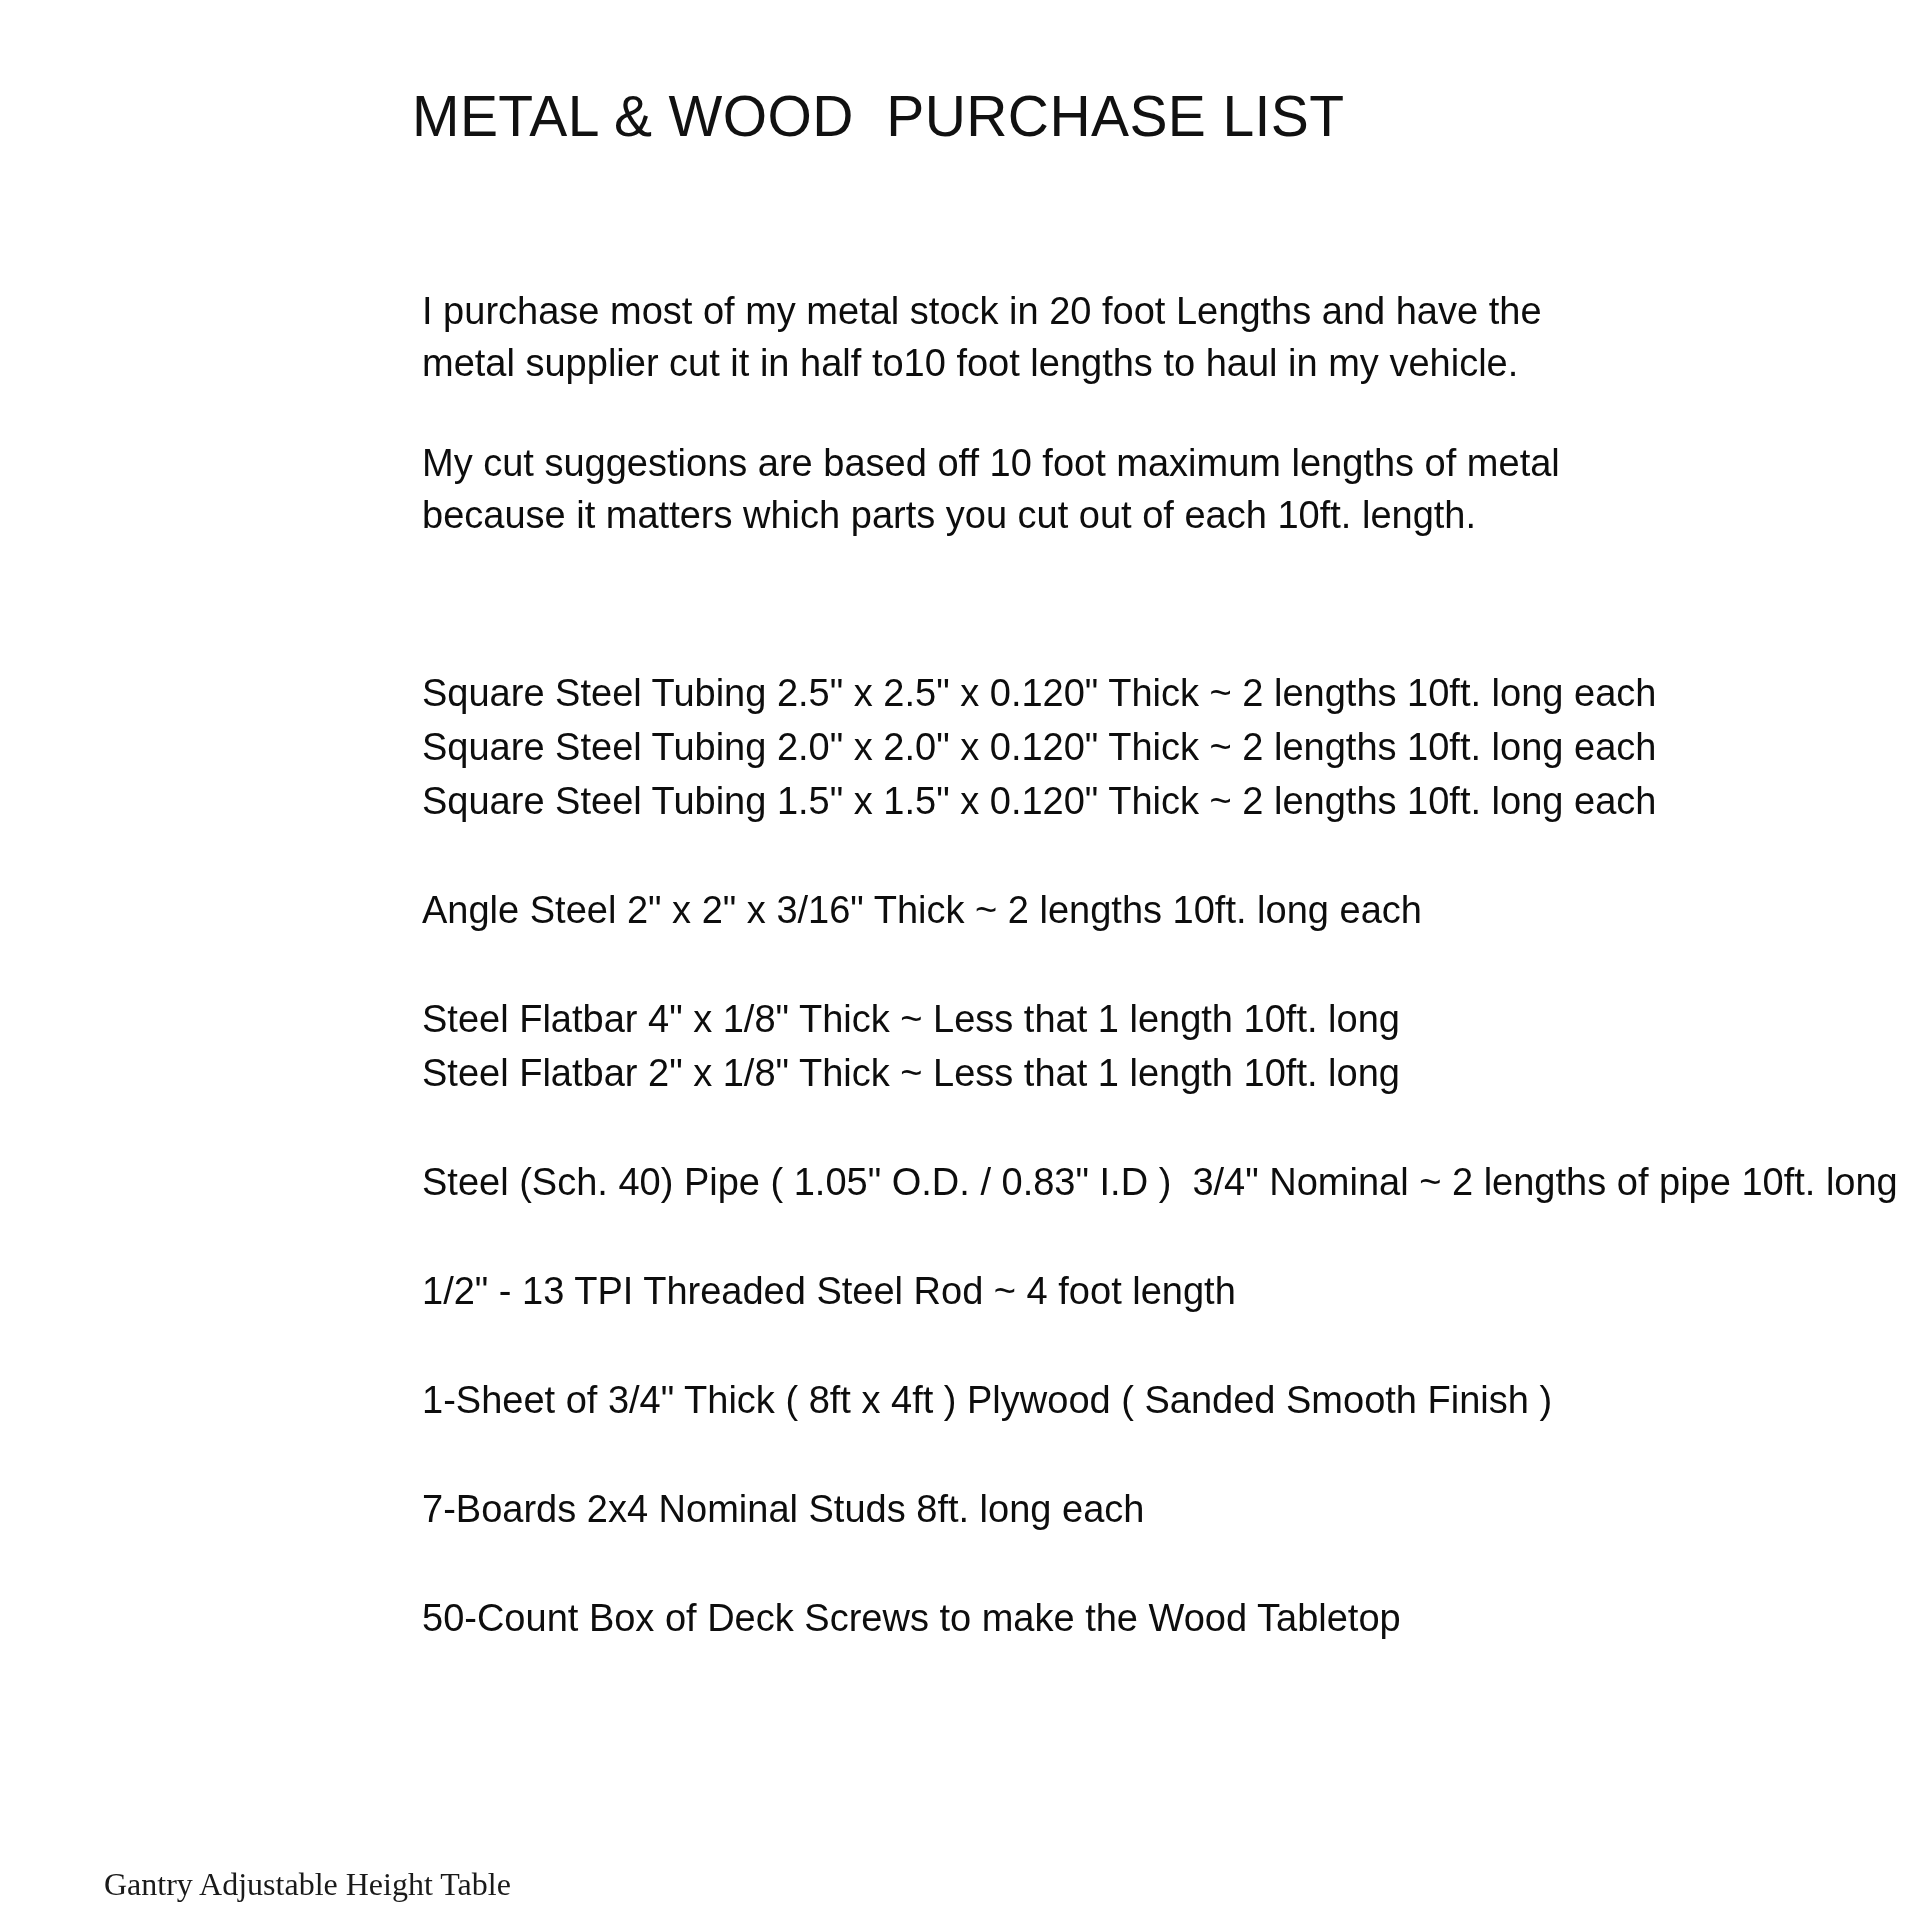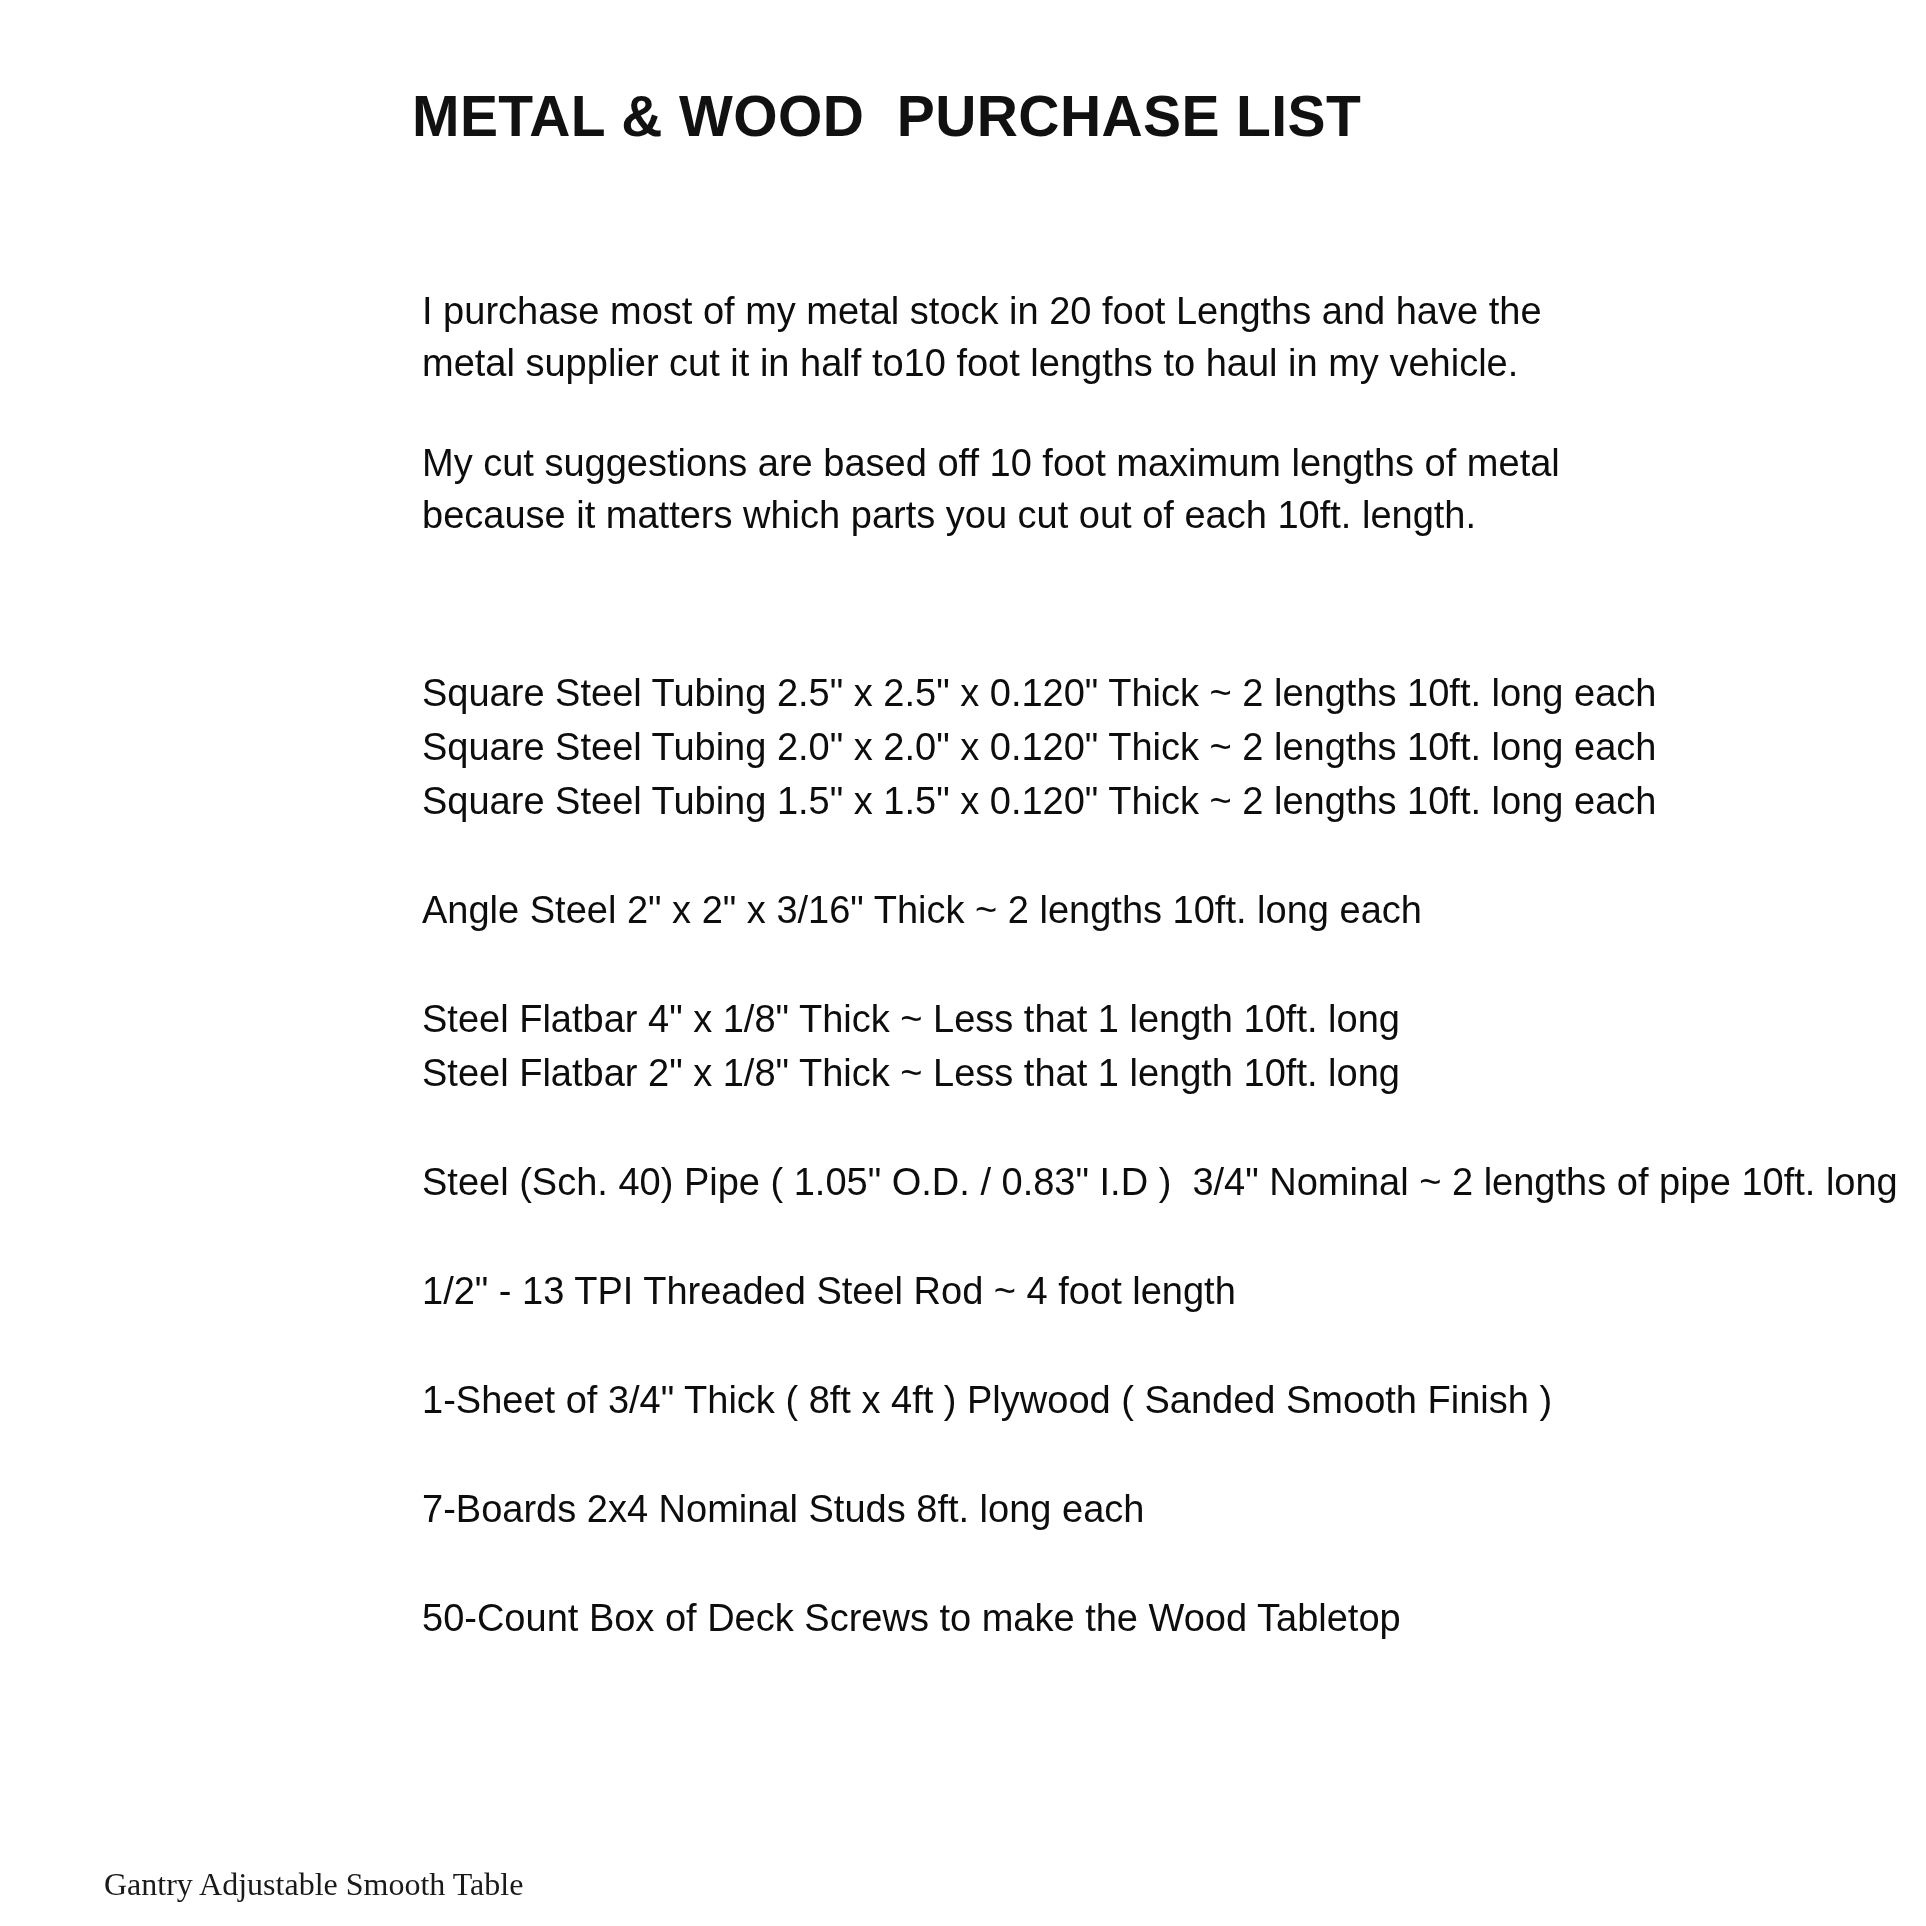--- a/index.html
+++ b/index.html
@@ -20,21 +20,21 @@
     width: 2542px;
     height: 1965px;
     box-sizing: border-box;
   }
   .title {
     position: absolute;
     left: 412px;
     top: 83px;
     font-size: 57px;
     letter-spacing: 0.4px;
-    font-weight: 700;
+    font-weight: 400;
     color: #111111;
     white-space: pre;
   }
   .body-block {
     position: absolute;
     left: 422px;
     top: 285px;
     width: 1888px;
   }
   .para {
@@ -110,16 +110,16 @@
     <div class="item">1-Sheet of 3/4" Thick ( 8ft x 4ft ) Plywood ( Sanded Smooth Finish )</div>
 
     <div class="group-gap"></div>
     <div class="item">7-Boards 2x4 Nominal Studs 8ft. long each</div>
 
     <div class="group-gap"></div>
     <div class="item">50-Count Box of Deck Screws to make the Wood Tabletop</div>
 
   </div>
 
-  <div class="footer-left">Gantry Adjustable Smooth Table</div>
+  <div class="footer-left">Gantry Adjustable Height Table</div>
 
 </div>
 
 
 </body></html>

